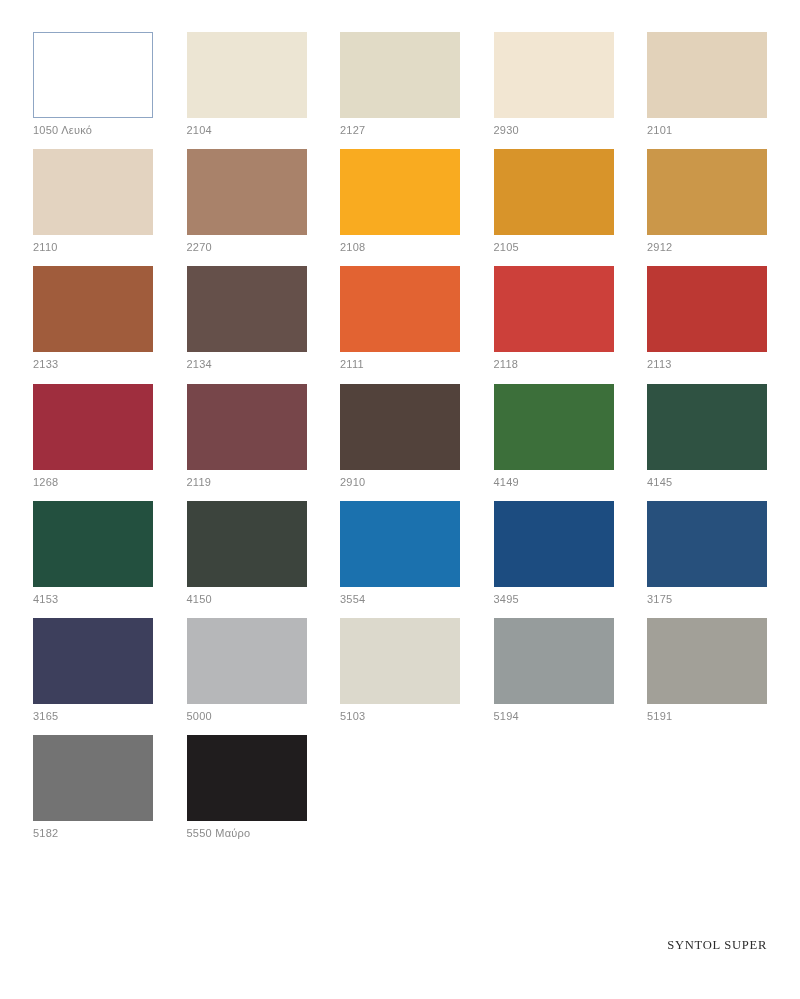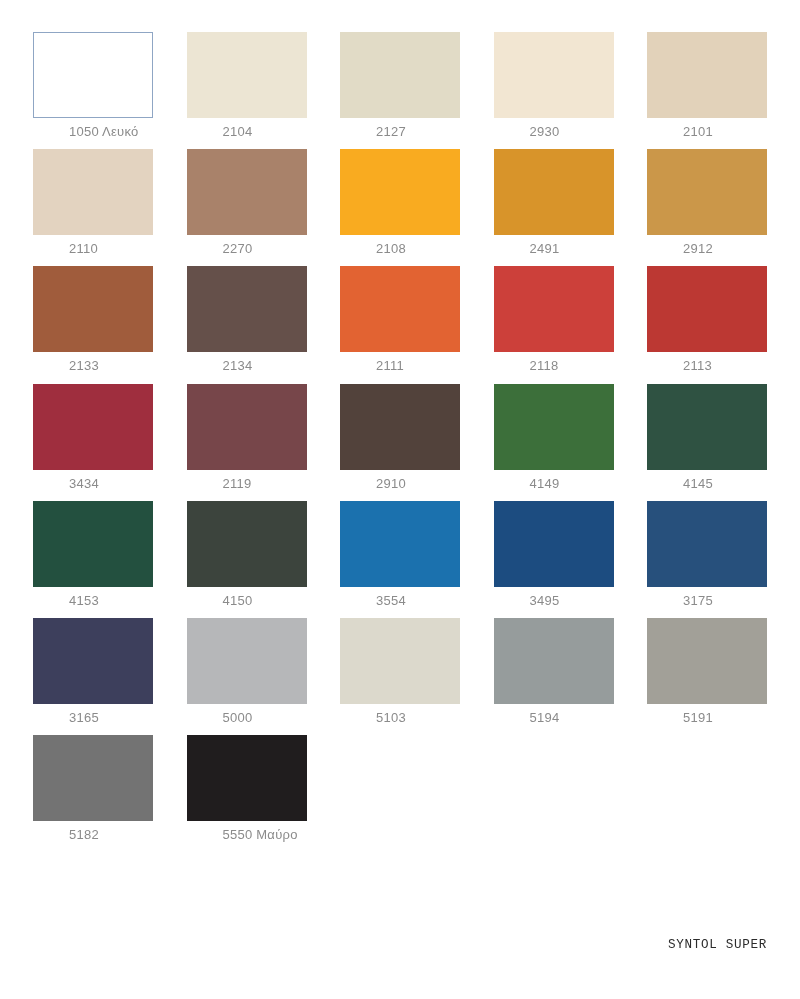--- a/index.html
+++ b/index.html
@@ -48,36 +48,35 @@
   }
 
   .swatch-chip.outlined {
     border: 1px solid #8fa6c4;
   }
 
   .swatch-label {
     position: absolute;
     left: 0;
     top: 92px;
-    font-size: 13px;
+    font-size: 11px;
     letter-spacing: 0.25px;
     color: #8b8b8b;
     white-space: nowrap;
     font-family: "Liberation Sans", sans-serif;
-    margin-left: 36px;
   }
 
   #brand-footer {
     position: absolute;
     right: 33px;
     top: 938px;
     font-size: 12.6px;
     letter-spacing: 0.7px;
     color: #2b2b2b;
-    font-family: Liberation Mono, monospace;
+    font-family: Liberation Serif, serif;
     white-space: nowrap;
   }
 </style>
 </head>
 <body>
 
 <div id="page">
 
   <div id="swatch-grid">
       <div class="swatch-cell">
@@ -107,21 +106,21 @@
       <div class="swatch-cell">
         <div class="swatch-chip" style="background-color: rgb(169, 130, 106);"></div>
         <div class="swatch-label">2270</div>
       </div>
       <div class="swatch-cell">
         <div class="swatch-chip" style="background-color: rgb(249, 171, 32);"></div>
         <div class="swatch-label">2108</div>
       </div>
       <div class="swatch-cell">
         <div class="swatch-chip" style="background-color: rgb(216, 148, 42);"></div>
-        <div class="swatch-label">2491</div>
+        <div class="swatch-label">2105</div>
       </div>
       <div class="swatch-cell">
         <div class="swatch-chip" style="background-color: rgb(203, 151, 73);"></div>
         <div class="swatch-label">2912</div>
       </div>
       <div class="swatch-cell">
         <div class="swatch-chip" style="background-color: rgb(160, 92, 60);"></div>
         <div class="swatch-label">2133</div>
       </div>
       <div class="swatch-cell">
@@ -135,21 +134,21 @@
       <div class="swatch-cell">
         <div class="swatch-chip" style="background-color: rgb(204, 64, 58);"></div>
         <div class="swatch-label">2118</div>
       </div>
       <div class="swatch-cell">
         <div class="swatch-chip" style="background-color: rgb(188, 56, 51);"></div>
         <div class="swatch-label">2113</div>
       </div>
       <div class="swatch-cell">
         <div class="swatch-chip" style="background-color: rgb(159, 46, 62);"></div>
-        <div class="swatch-label">3434</div>
+        <div class="swatch-label">1268</div>
       </div>
       <div class="swatch-cell">
         <div class="swatch-chip" style="background-color: rgb(119, 70, 74);"></div>
         <div class="swatch-label">2119</div>
       </div>
       <div class="swatch-cell">
         <div class="swatch-chip" style="background-color: rgb(82, 66, 59);"></div>
         <div class="swatch-label">2910</div>
       </div>
       <div class="swatch-cell">

